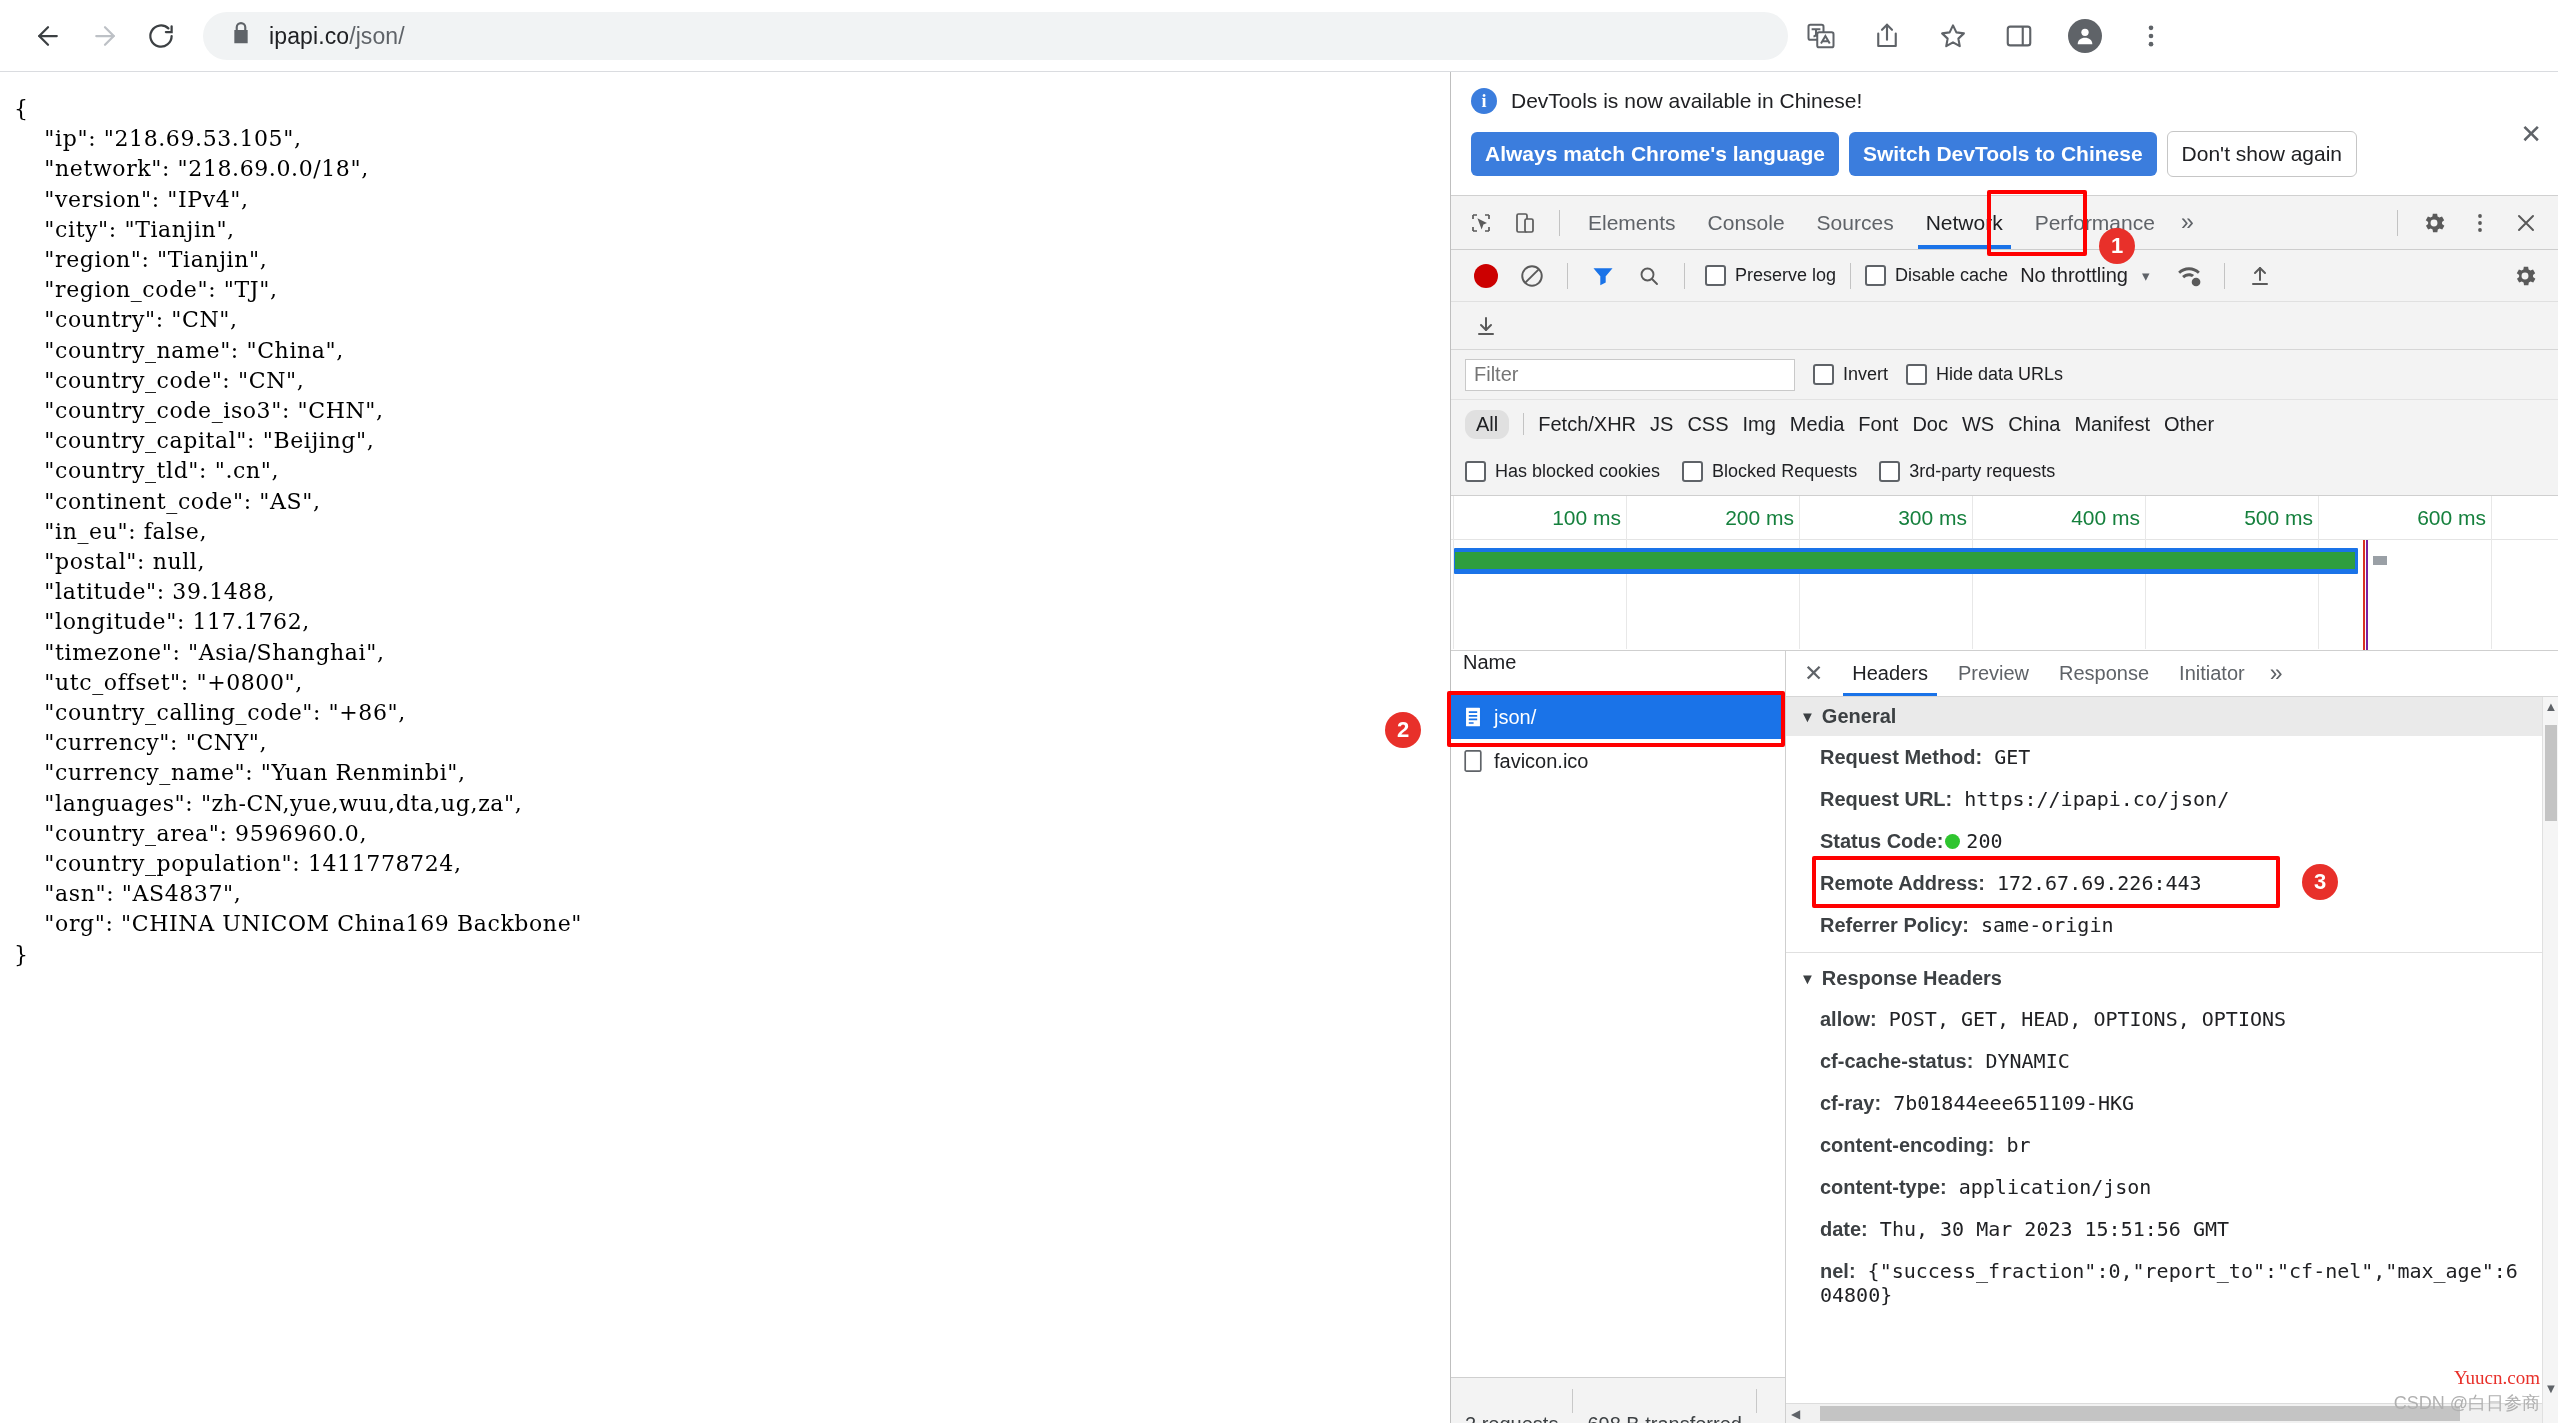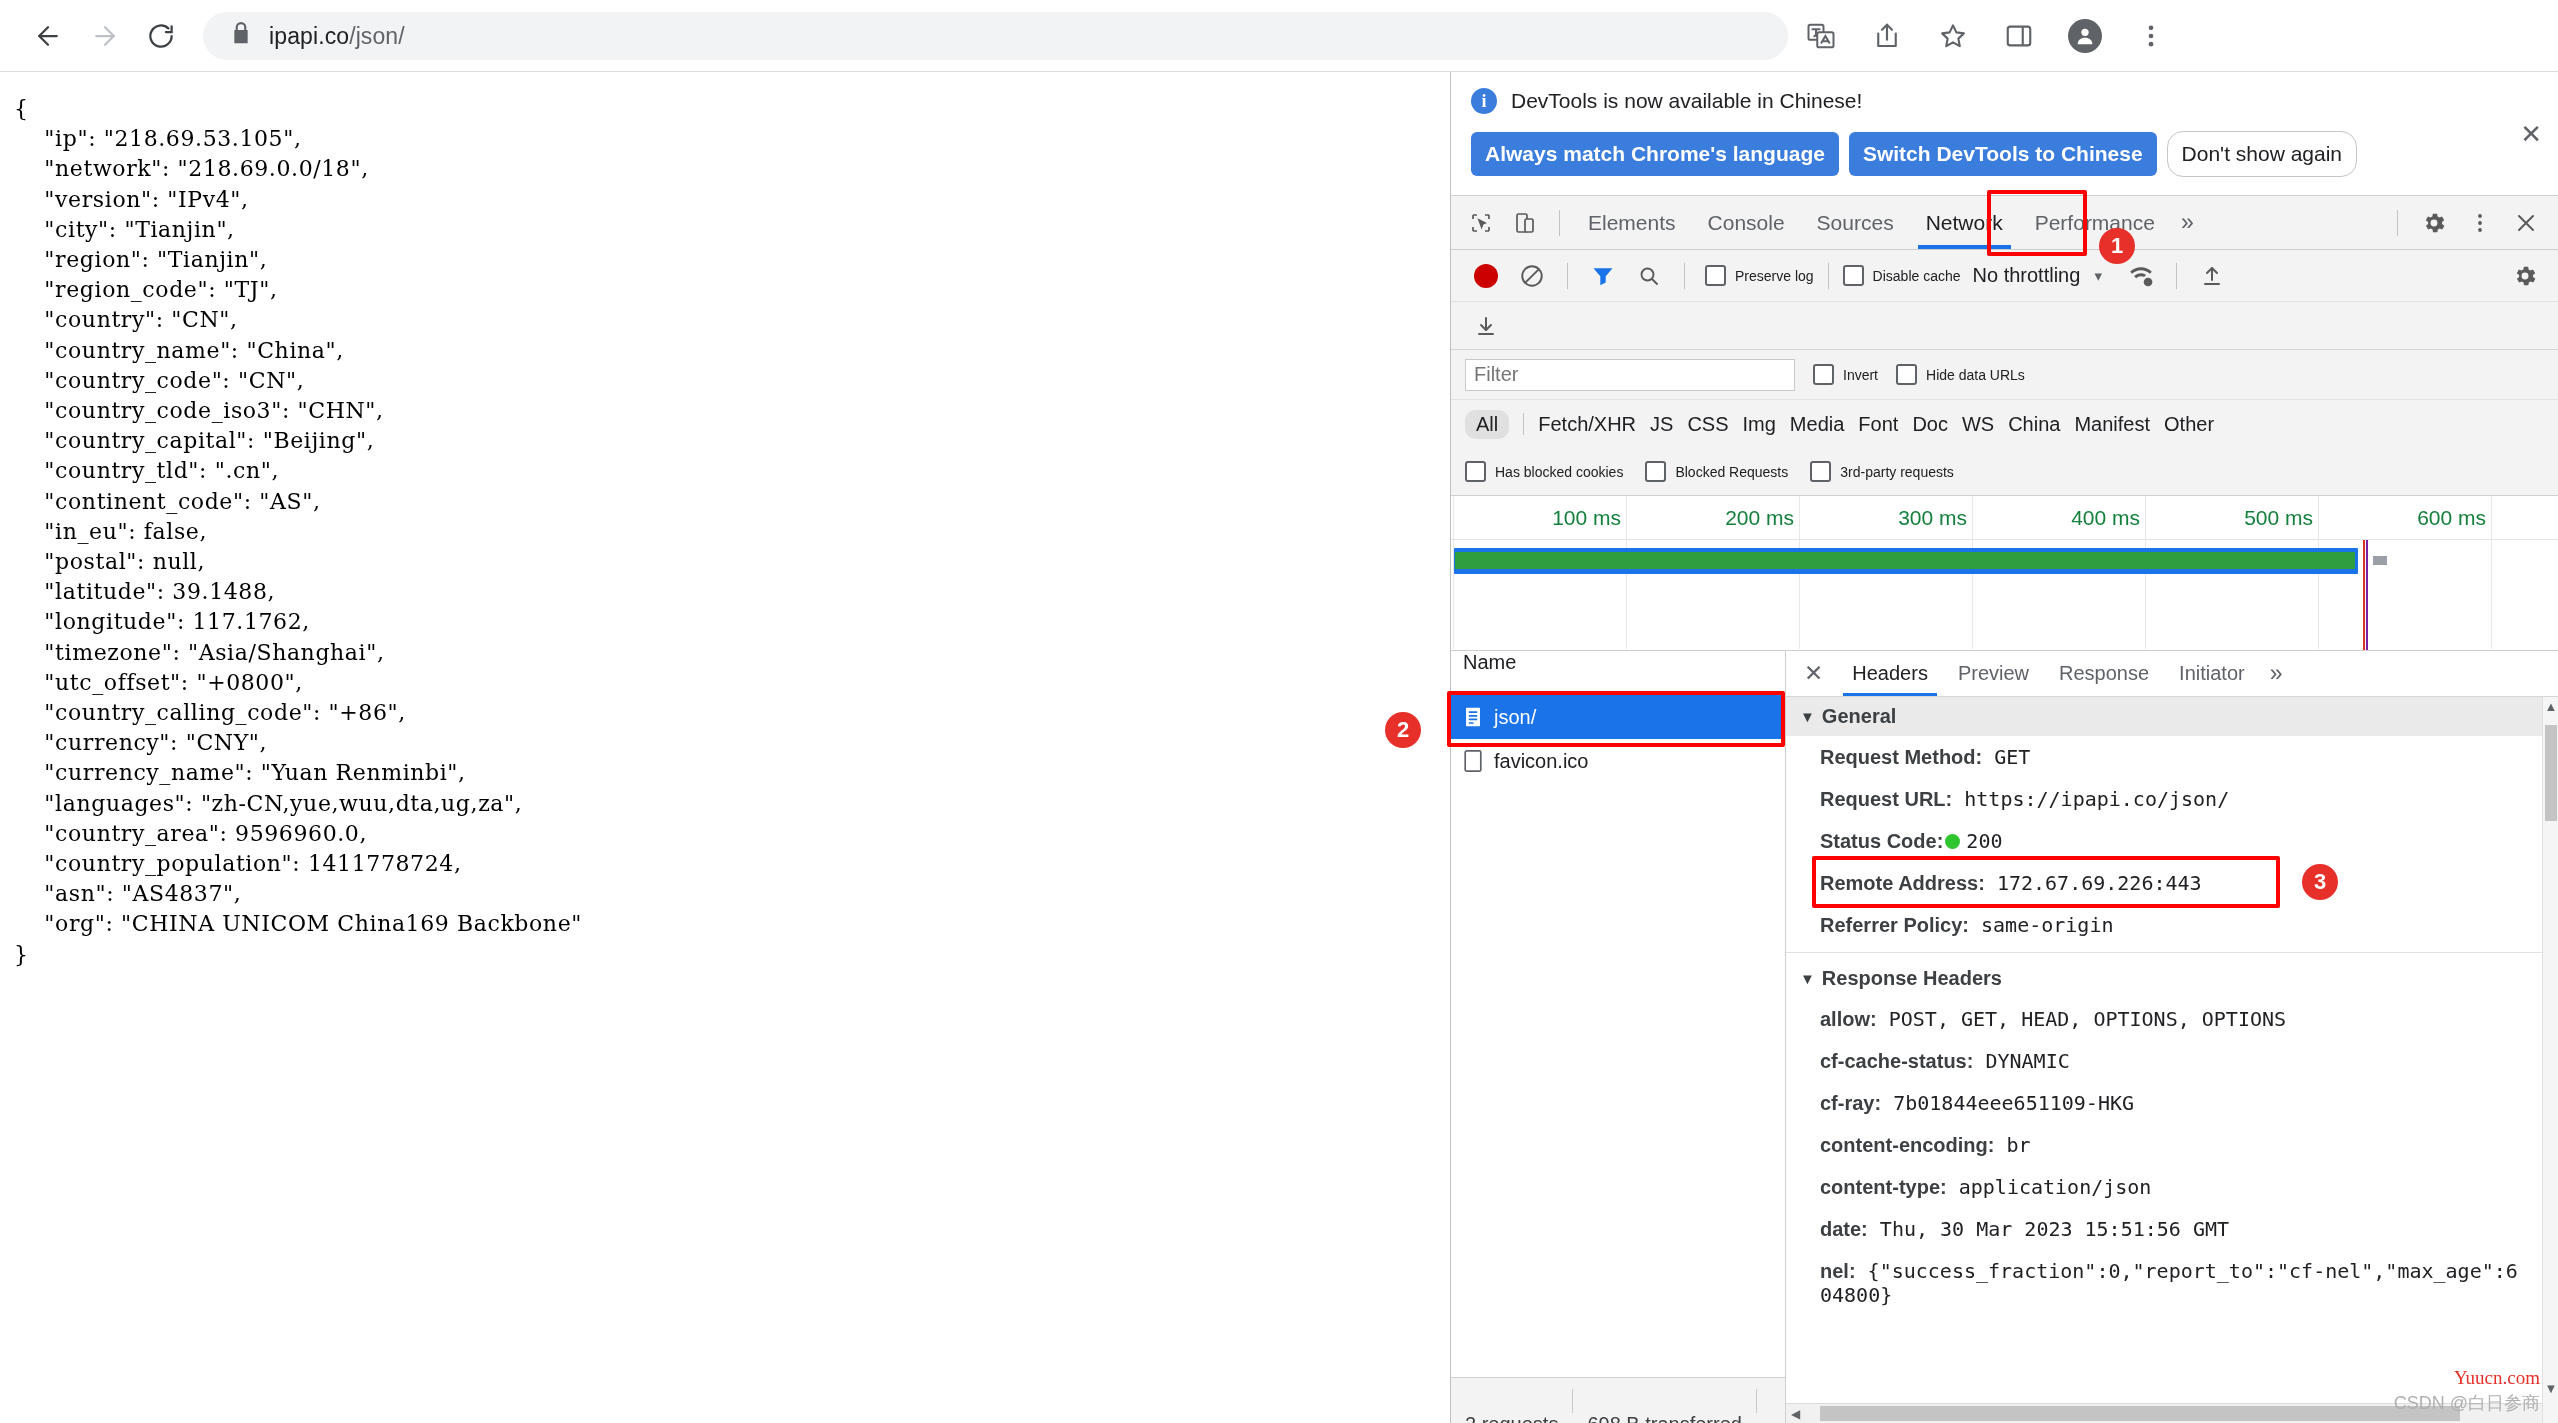--- a/index.html
+++ b/index.html
@@ -88,21 +88,21 @@
     font-family: "Liberation Serif", serif;
   }
   .banner-text { font-size: 21px; color: #202124; }
   .banner-row2 { display: flex; align-items: center; gap: 10px; margin-top: 17px; }
   .btn-primary {
     background: #3b7ddd; color: #fff; border: none; border-radius: 6px;
     padding: 10px 14px; font-size: 21px; font-family: "Liberation Sans", sans-serif;
     font-weight: 600; white-space: nowrap;
   }
   .btn-default {
-    background: #fff; color: #202124; border: 1px solid #c6c6c6; border-radius: 16px;
+    background: #fff; color: #202124; border: 1px solid #c6c6c6; border-radius: 6px;
     padding: 10px 14px; font-size: 21px; font-family: "Liberation Sans", sans-serif;
     white-space: nowrap;
   }
   .banner-close {
     position: absolute; right: 16px; top: 50%; transform: translateY(-50%);
     font-size: 26px; color: #5f6368; line-height: 1;
   }
 
   
   .dt-tabs {
@@ -144,21 +144,21 @@
   }
   .rec-dot { width: 24px; height: 24px; border-radius: 50%; background: #cc0000; }
   .ico-btn {
     width: 42px; height: 42px; display: flex; align-items: center; justify-content: center;
     color: #5a5a5a;
   }
   .cb {
     width: 21px; height: 21px; border: 2px solid #5f6368; border-radius: 3px;
     display: inline-block; background: #fff; flex: none;
   }
-  .cb-label { display: flex; align-items: center; gap: 9px; font-size: 14px; color: #202124; white-space: nowrap; }
+  .cb-label { display: flex; align-items: center; gap: 9px; font-size: 18px; color: #202124; white-space: nowrap; }
   .throttle { font-size: 20px; color: #202124; margin-left: 8px; white-space: nowrap; }
   .caret-dn { font-size: 15px; color: #5f6368; margin-left: 10px; }
   .net-toolbar2 {
     display: flex; align-items: center; height: 48px; background: #f3f3f3;
     border-bottom: 1px solid #d6d6d6; padding-left: 14px;
   }
 
   
   .filter-bar {
     display: flex; align-items: center; gap: 18px; height: 50px;

